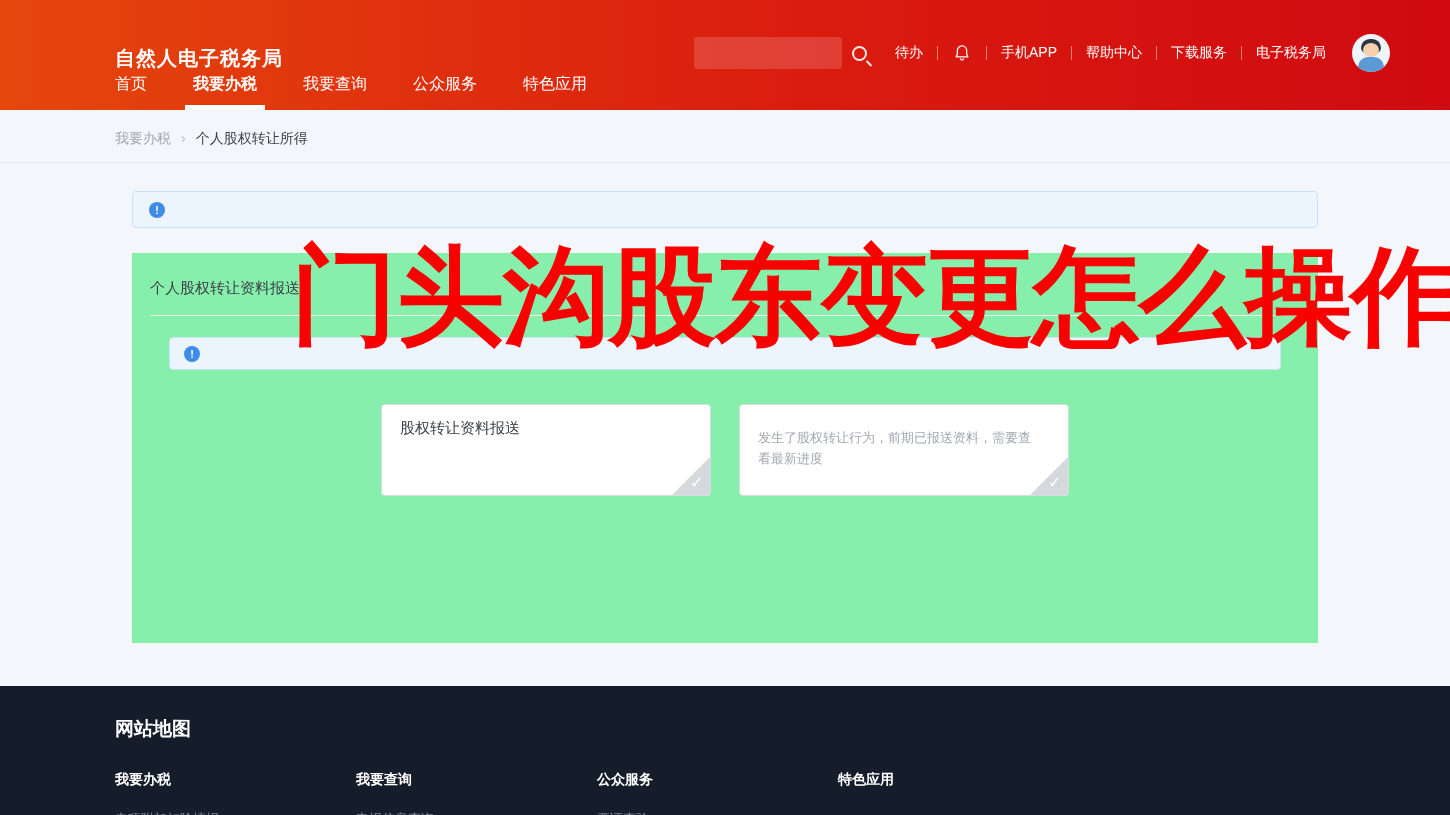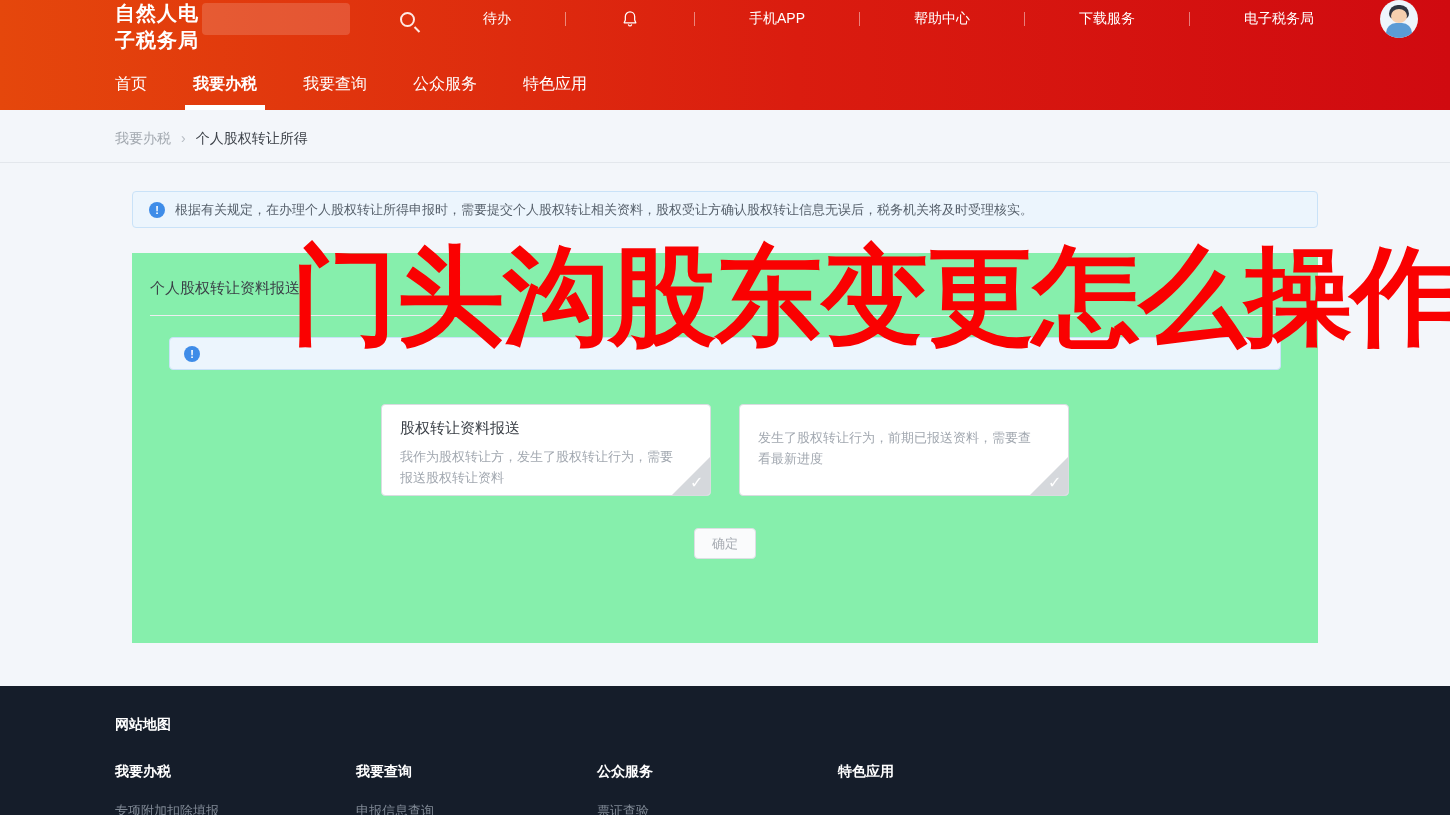--- a/index.html
+++ b/index.html
@@ -3,23 +3,23 @@
 <meta charset="utf-8">
 <style>
   * { margin:0; padding:0; box-sizing:border-box; }
   html,body { width:1450px; height:815px; overflow:hidden; }
   body {
     font-family:"Liberation Sans","DejaVu Sans",sans-serif;
     background:#f3f6fa; position:relative;
   }
   
   .header { height:110px; background:linear-gradient(to right,#e5470c 0%,#da1c0f 55%,#d00a10 100%); position:relative; }
-  .topbar { height:72px; display:flex; align-items:flex-start; padding:0 32px 0 115px; }
+  .topbar { height:72px; display:flex; align-items:flex-end; padding:0 60px 0 115px; }
   .brand { color:#fff; font-size:20px; font-weight:bold; letter-spacing:1px; }
-  .topbar-right { margin-left:auto; display:flex; align-items:center; color:#fff; font-size:14px;gap:40px; }
+  .topbar-right { margin-left:auto; display:flex; align-items:center; color:#fff; font-size:14px; }
   .search-box { width:148px; height:32px; background:rgba(255,255,255,0.16); border-radius:4px; }
   .search-icon { width:15px; height:15px; border:2px solid #ffe9e4; border-radius:50%; position:relative; display:inline-block; margin:0 14px 0 10px; }
   .search-icon::after { content:""; position:absolute; width:2px; height:7px; background:#ffe9e4; transform:rotate(-45deg); left:14px; top:12px; }
   .top-link { color:#fff; text-decoration:none; cursor:pointer; padding:0 14px; white-space:nowrap; }
   .sep { width:1px; height:14px; background:rgba(255,255,255,0.45); }
   .bell { width:20px; height:22px; margin:0 14px; display:inline-flex; align-items:center; cursor:pointer; }
   .avatar { width:38px; height:38px; border-radius:50%; background:#eef5fc; margin-left:12px; position:relative; overflow:hidden; cursor:pointer; flex-shrink:0; }
   .avatar .hair { position:absolute; left:9px; top:5px; width:20px; height:14px; background:#2e3440; border-radius:10px 10px 6px 6px; }
   .avatar .face { position:absolute; left:11px; top:9px; width:16px; height:14px; background:#f5cfae; border-radius:50%; }
   .avatar .body { position:absolute; left:6px; top:23px; width:26px; height:18px; background:#5b9bd5; border-radius:10px 10px 0 0; }
@@ -48,21 +48,21 @@
   .options { margin-top:34px; display:flex; justify-content:center; gap:28px; }
   .option-card { width:330px; height:92px; border:1px solid #d9dce0; border-radius:4px; background:#fff; position:relative; padding:14px 18px; cursor:pointer; overflow:hidden; }
   .option-title { font-size:15px; color:#3a3f46; }
   .option-desc { margin-top:8px; font-size:13px; color:#a2a8b0; line-height:1.65; padding-right:18px; }
   .corner-check { position:absolute; right:0; bottom:0; width:0; height:0; border-style:solid; border-width:0 0 38px 38px; border-color:transparent transparent #d5d8dc transparent; }
   .corner-check .tick { position:absolute; left:-20px; top:16px; color:#fff; font-size:16px; font-weight:bold; }
   .confirm-row { margin-top:32px; display:flex; justify-content:center; }
   .confirm-btn { width:62px; height:31px; background:#fafbfc; border:1px solid #dcdfe3; border-radius:4px; color:#a6abb2; font-size:13px; cursor:pointer; font-family:inherit; }
   
   .footer { margin-top:43px; background:#151d2a; padding:30px 0 60px 115px; height:200px; }
-  .sitemap-title { color:#fff; font-size:14px; font-weight:bold; }
+  .sitemap-title { color:#fff; font-size:19px; font-weight:bold; }
   .footer-cols { display:flex; margin-top:29px; }
   .footer-col { width:241px; }
   .footer-col-title { color:#fff; font-size:14px; font-weight:bold; }
   .footer-item { margin-top:21px; color:#7f8894; font-size:13px; cursor:pointer; }
   
   .overlay-text { position:absolute; left:291px; top:238px; font-size:107px; font-weight:bold; color:#fa0101; white-space:nowrap; line-height:1.1; z-index:50; pointer-events:none; letter-spacing:-1px; }
 </style>
 </head>
 <body>
 
@@ -106,51 +106,46 @@
 
 <div class="breadcrumb-row">
   <span class="crumb-parent">我要办税</span>
   <span class="crumb-sep">›</span>
   <span class="crumb-current">个人股权转让所得</span>
 </div>
 
 <div class="content">
   <div class="notice">
     <span class="info-icon">!</span>
-    <span class="notice-text">根据有关规定，在办理个人股权转让所得申报时，需要提交个人股权转让相关资料，股权受让方确认股权转让信息无误后，税务机关将及时受理核实。</span>
   </div>
 
   <div class="panel">
     <div class="panel-title">个人股权转让资料报送</div>
     <div class="panel-divider"></div>
 
 
     <div class="hint">
       <span class="info-icon">!</span>
     </div>
 
     <div class="options">
       <div class="option-card">
         <div class="option-title">股权转让资料报送</div>
-        <div class="option-desc">我作为股权转让方，发生了股权转让行为，需要报送股权转让资料</div>
         <div class="corner-check">
             <span class="tick">✓</span>
           </div>
       </div>
       <div class="option-card">
         <div class="option-desc">发生了股权转让行为，前期已报送资料，需要查看最新进度</div>
         <div class="corner-check">
             <span class="tick">✓</span>
           </div>
       </div>
     </div>
 
-    <div class="confirm-row">
-      <button class="confirm-btn">确定</button>
-    </div>
   </div>
 </div>
 
 <div class="footer">
   <div class="sitemap-title">网站地图</div>
   <div class="footer-cols">
     <div class="footer-col">
       <div class="footer-col-title">我要办税</div>
       <div class="footer-item">专项附加扣除填报</div>
     </div>

